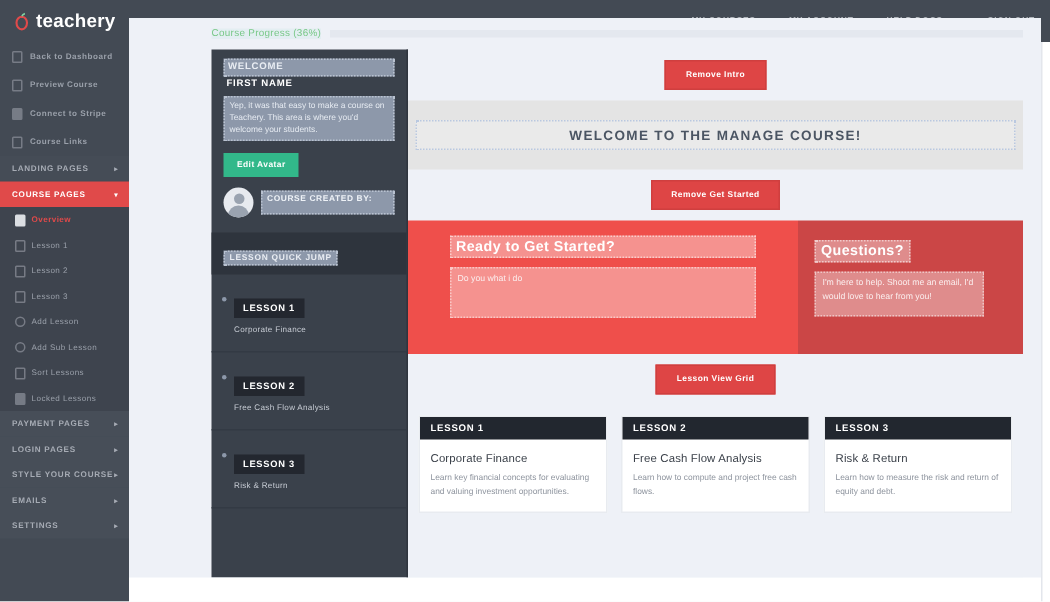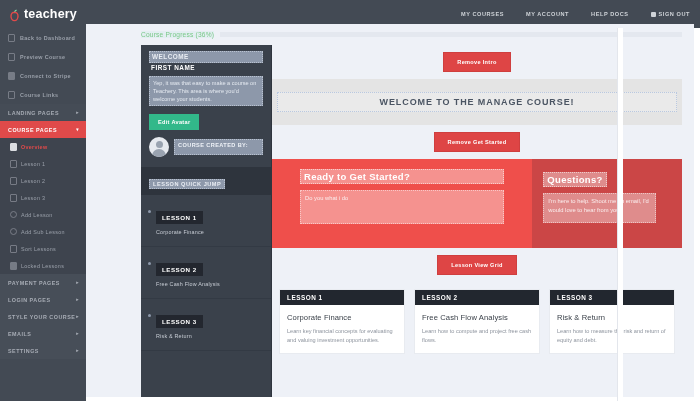--- a/index.html
+++ b/index.html
@@ -2,21 +2,21 @@
 <html><head>
 <meta charset="utf-8">
 <style>
   * { box-sizing: border-box; margin: 0; padding: 0; }
   html, body {
     width: 700px; height: 401px;
     background: #ffffff;
     font-family: "Liberation Sans", sans-serif;
     overflow: hidden;
   }
-  .app { position: relative; width: 623px; height: 401px; background: #ffffff; }
+  .app { position: relative; width: 700px; height: 401px; background: #ffffff; }
 
   
   .topbar {
     position: absolute; left: 0; top: 0; width: 700px; height: 28px;
     background: #434a54; display: flex; align-items: center;
   }
   .logo-wrap { display: flex; align-items: center; padding-left: 9px; width: 86px; }
   .logo-mark { width: 11px; height: 13px; position: relative; margin-right: 4px; }
   .logo-text {
     color: #ffffff; font-size: 12.5px; font-weight: bold; letter-spacing: .2px;
@@ -61,21 +61,21 @@
     height: 17px; display: flex; align-items: center; padding-left: 10px;
     color: #9aa0aa; font-size: 5.4px; letter-spacing: .3px; background: #3e444e;
     white-space: nowrap;
   }
   .side-sub.current { color: #e04a4a; font-weight: bold; }
   .side-sub .side-ico { margin-right: 4px; }
   .side-group-lessons { background:#3e444e; }
 
   
   .main {
-    position: absolute; left: 86px; top: 24px; width: 608px; height: 373px;
+    position: absolute; left: 86px; top: 12px; width: 608px; height: 373px;
     background: #eef1f7; overflow: hidden;
   }
   .scrollbar-gutter {
     position: absolute; right: 0; top: 28px; width: 6px; height: 373px;
     background: #ffffff; border-left: 1px solid #e3e6ec;
   }
 
   
   .progress-strip {
     height: 21px; display: flex; align-items: center; padding: 0 12px 0 55px;

